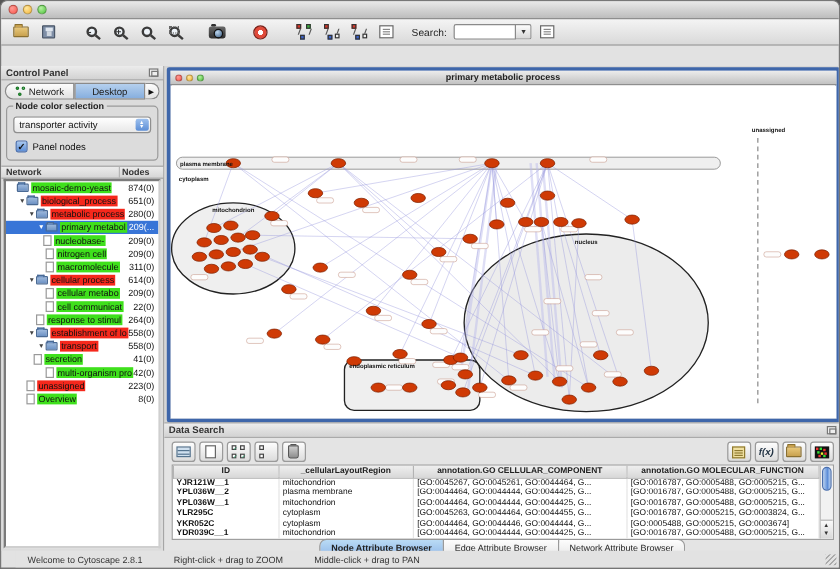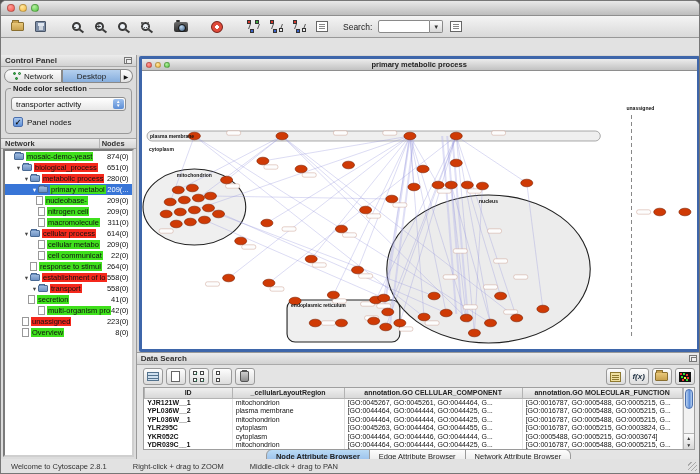--- a/index.html
+++ b/index.html
@@ -146,21 +146,21 @@
   .varrows { position:absolute; bottom:0; left:0; right:0; height:16px; border-top:1px solid #b5b5b5;
     display:flex; flex-direction:column; align-items:center; justify-content:space-around; font-size:5px; color:#333; background:linear-gradient(#fafafa,#d8d8d8);}
   .dp-tabs { height:13px; display:flex; justify-content:center; align-items:center; }
   .dp-tab { height:16px; display:flex; align-items:center; padding:0 9px; font-size:7.5px; color:#222;
     border:1px solid #9a9a9a; background:linear-gradient(#fdfdfd,#e6e6e6); border-left:none;}
   .dp-tab.first { border-left:1px solid #9a9a9a; border-radius:6px 0 0 6px; }
   .dp-tab.last { border-radius:0 6px 6px 0;text-decoration:underline; }
   .dp-tab.sel { background:linear-gradient(#badbf5,#8fb7e8); font-weight:bold; }
 
   
-  #statusbar { position:absolute; left:0; right:0; bottom:0; height:14px; background:#e2e2e2;
+  #statusbar { position:absolute; left:12px; right:0; bottom:0; height:14px; background:#e2e2e2;
     display:flex; align-items:center; font-size:7.5px; color:#333; padding-left:10px; gap:26px; }
   .grip { position:absolute; right:2px; bottom:2px; width:9px; height:9px;
     background:repeating-linear-gradient(135deg,transparent 0 2px,#aaa 2px 3px); }
 </style>
 </head>
 <body>
 
 <div id="app">
 
   <div class="titlebar">

